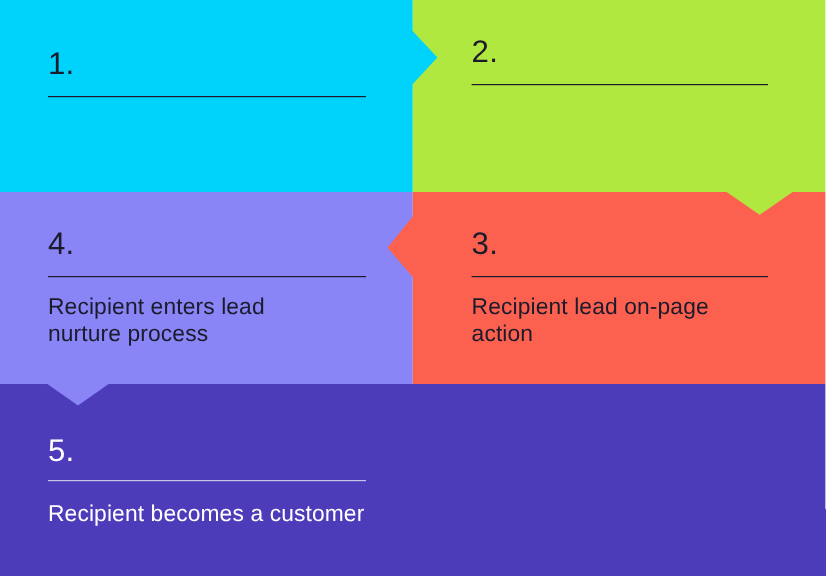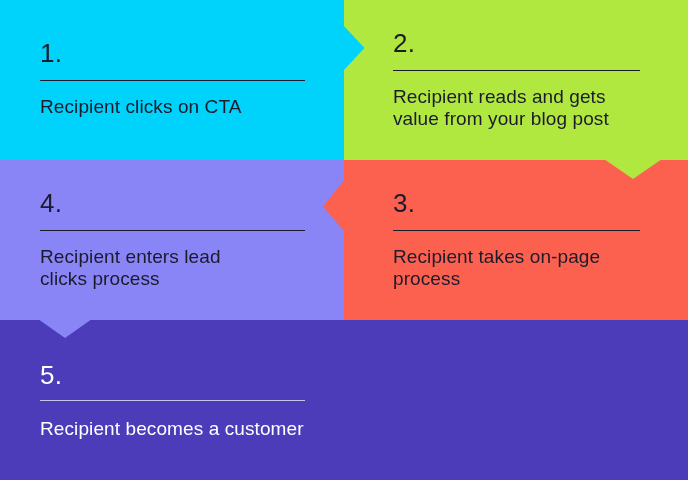--- a/index.html
+++ b/index.html
@@ -61,39 +61,37 @@
   }
 </style>
 </head>
 <body>
 
 <div class="canvas">
 
   <div class="block block-1" style="background-color: rgb(0, 211, 251); color: rgb(27, 27, 43);">
     <div class="num">1.</div>
     <div class="rule" style="background-color: rgb(27, 27, 43);"></div>
-    <div class="body-text">Recipient clicks on CTA</div>
   </div>
 
   <div class="block block-2" style="background-color: rgb(177, 232, 64); color: rgb(27, 27, 43);">
     <div class="num">2.</div>
     <div class="rule" style="background-color: rgb(27, 27, 43);"></div>
-    <div class="body-text">Recipient reads and gets value from your blog post</div>
   </div>
 
   <div class="block block-4" style="background-color: rgb(137, 133, 246); color: rgb(27, 27, 43);">
     <div class="num">4.</div>
     <div class="rule" style="background-color: rgb(27, 27, 43);"></div>
-    <div class="body-text">Recipient enters lead clicks process</div>
+    <div class="body-text">Recipient enters lead nurture process</div>
   </div>
 
   <div class="block block-3" style="background-color: rgb(252, 97, 80); color: rgb(27, 27, 43);">
     <div class="num">3.</div>
     <div class="rule" style="background-color: rgb(27, 27, 43);"></div>
-    <div class="body-text">Recipient takes on-page process</div>
+    <div class="body-text">Recipient lead on-page action</div>
   </div>
 
   <div class="block block-5" style="background-color: rgb(76, 60, 185); color: rgb(255, 255, 255);">
     <div class="num">5.</div>
     <div class="rule" style="background-color: rgba(255, 255, 255, 0.7);"></div>
     <div class="body-text">Recipient becomes a customer</div>
   </div>
 
   <svg class="arrows" viewBox="0 0 688 480" xmlns="http://www.w3.org/2000/svg">
     <polygon points="343,25 364.5,48 343,71" fill="#00D3FB"></polygon>

